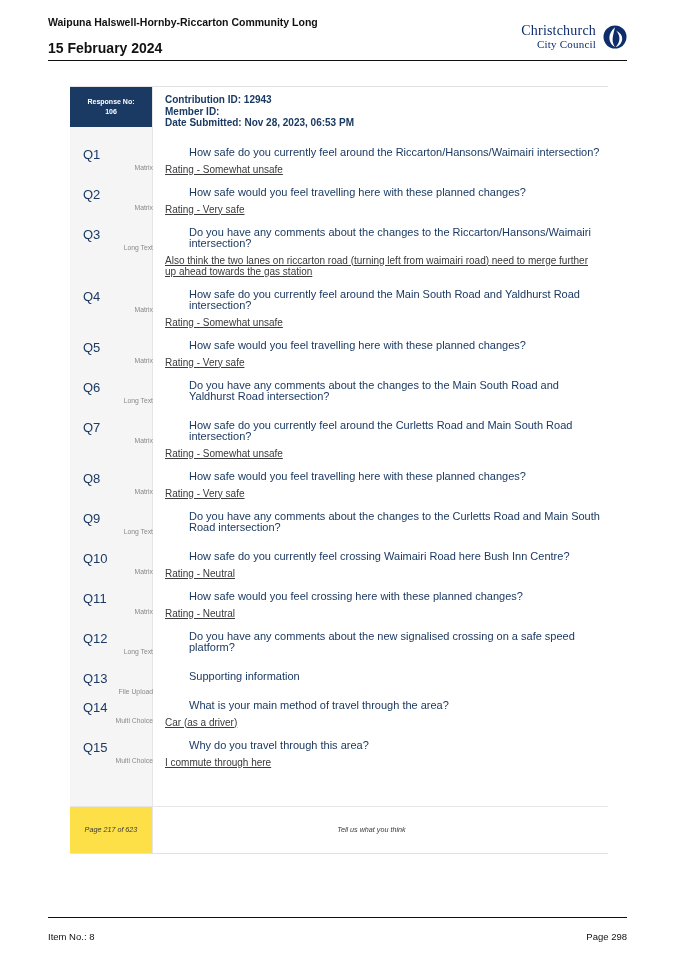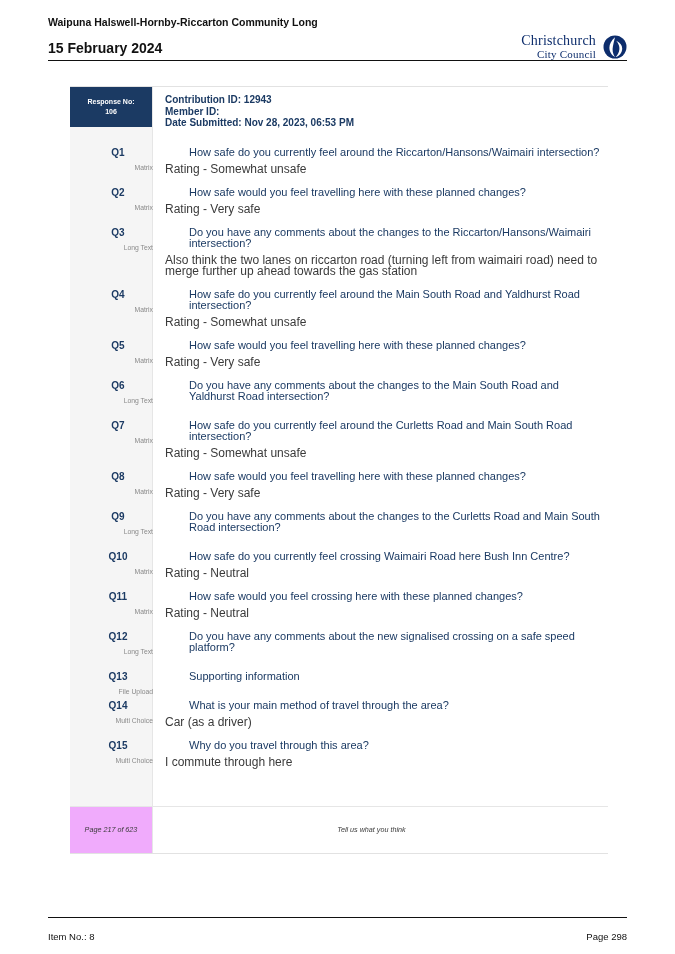--- a/index.html
+++ b/index.html
@@ -45,21 +45,21 @@
   .doc-header .board-date {
     font-size: 14px;
     font-weight: bold;
     color: #111111;
     line-height: 16px;
     margin-top: 10px;
   }
   .ccc-logo {
     position: absolute;
     right: 0;
-    top: 20px;
+    top: 10px;
     display: flex;
     align-items: center;
     gap: 7px;
   }
   .ccc-logo .ccc-text {
     text-align: right;
     font-family: "Liberation Serif", serif;
     line-height: 1.04;
   }
   .ccc-logo .ccc-line1 {
@@ -145,35 +145,36 @@
   }
   .qa-q {
     font-size: 11px;
     font-weight: normal;
     color: #1b3a63;
     line-height: 11px;
     padding-right: 6px;
     padding-left: 24px;
   }
   .qa-a {
-    font-size: 12px;
+    font-size: 10px;
     color: #3a3a3a;
     line-height: 11px;
     margin-top: 6px;
     padding-right: 10px;
+    text-decoration: underline;
   }
   .qa-spacer {
     height: 12px;
   }
   .q-number {
     position: absolute;
-    font-size: 10px;
-    font-weight: bold;
+    font-size: 13px;
+    font-weight: normal;
     color: #1b3a63;
-    text-align: center;
+    text-align: left;
     width: 70px;
     left: -82px;
     top: 0;
     padding-right: 0;
   }
   .q-type {
     position: absolute;
     font-size: 6.8px;
     color: #8a8a8a;
     text-align: right;
@@ -185,21 +186,21 @@
   
   .card-footer {
     display: flex;
     border-top: 1px solid #e6e6e6;
     height: 46px;
     align-items: center;
   }
   .footer-left {
     width: 82px;
     flex: 0 0 82px;
-    background: #f0abfc;
+    background: #fde047;
     height: 46px;
     display: flex;
     align-items: center;
     justify-content: center;
     border-right: 1px solid #e6e6e6;
   }
   .page-of {
     font-size: 7.2px;
     font-style: italic;
     color: #3a3a3a;

